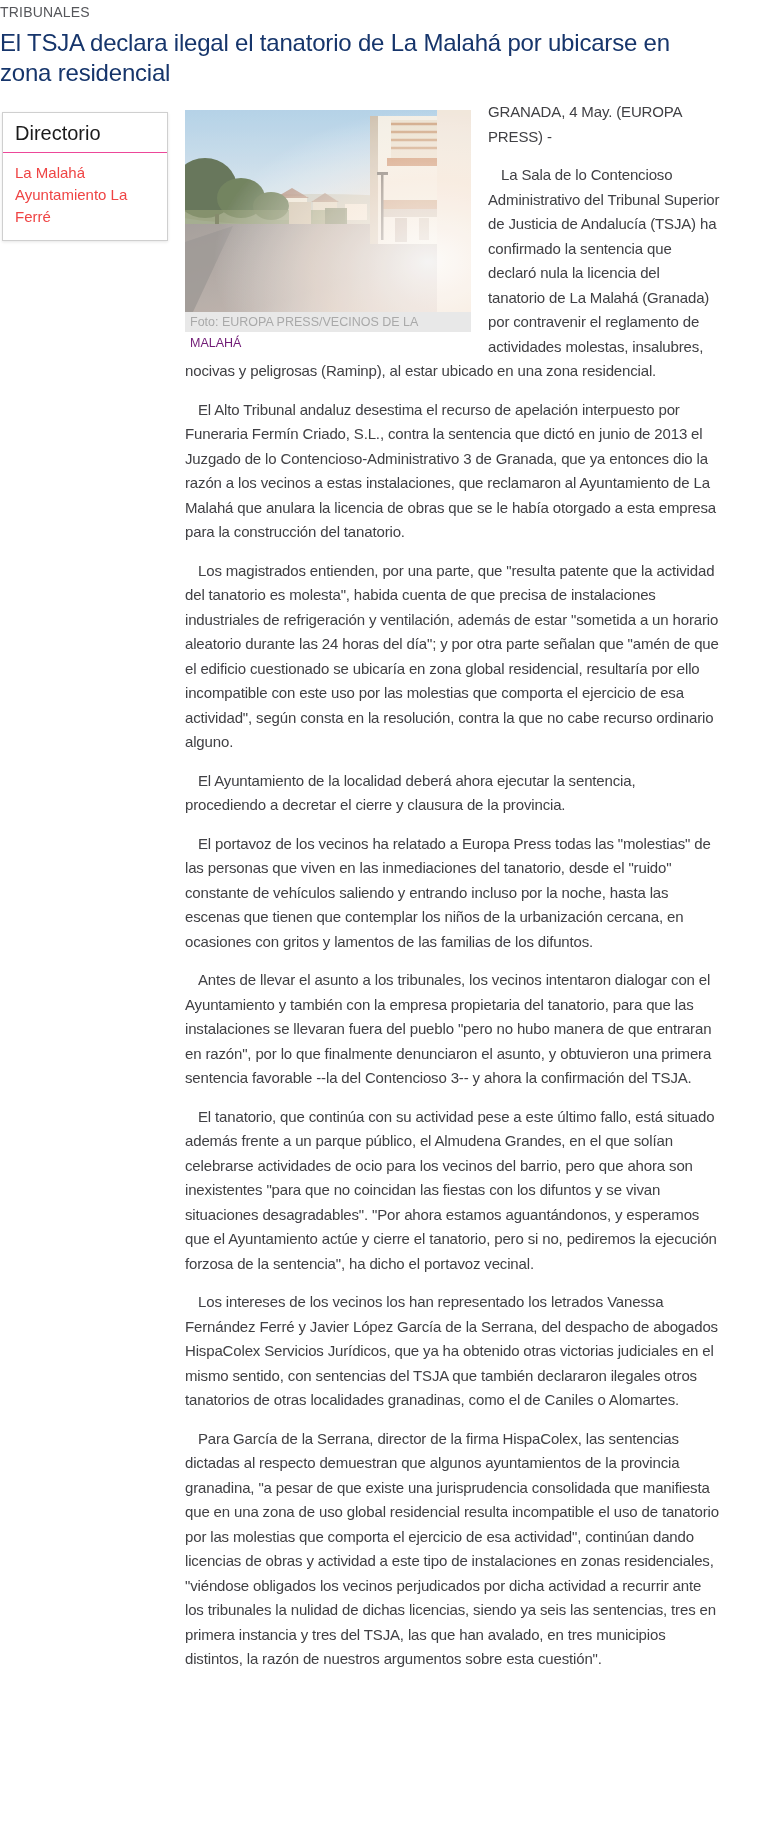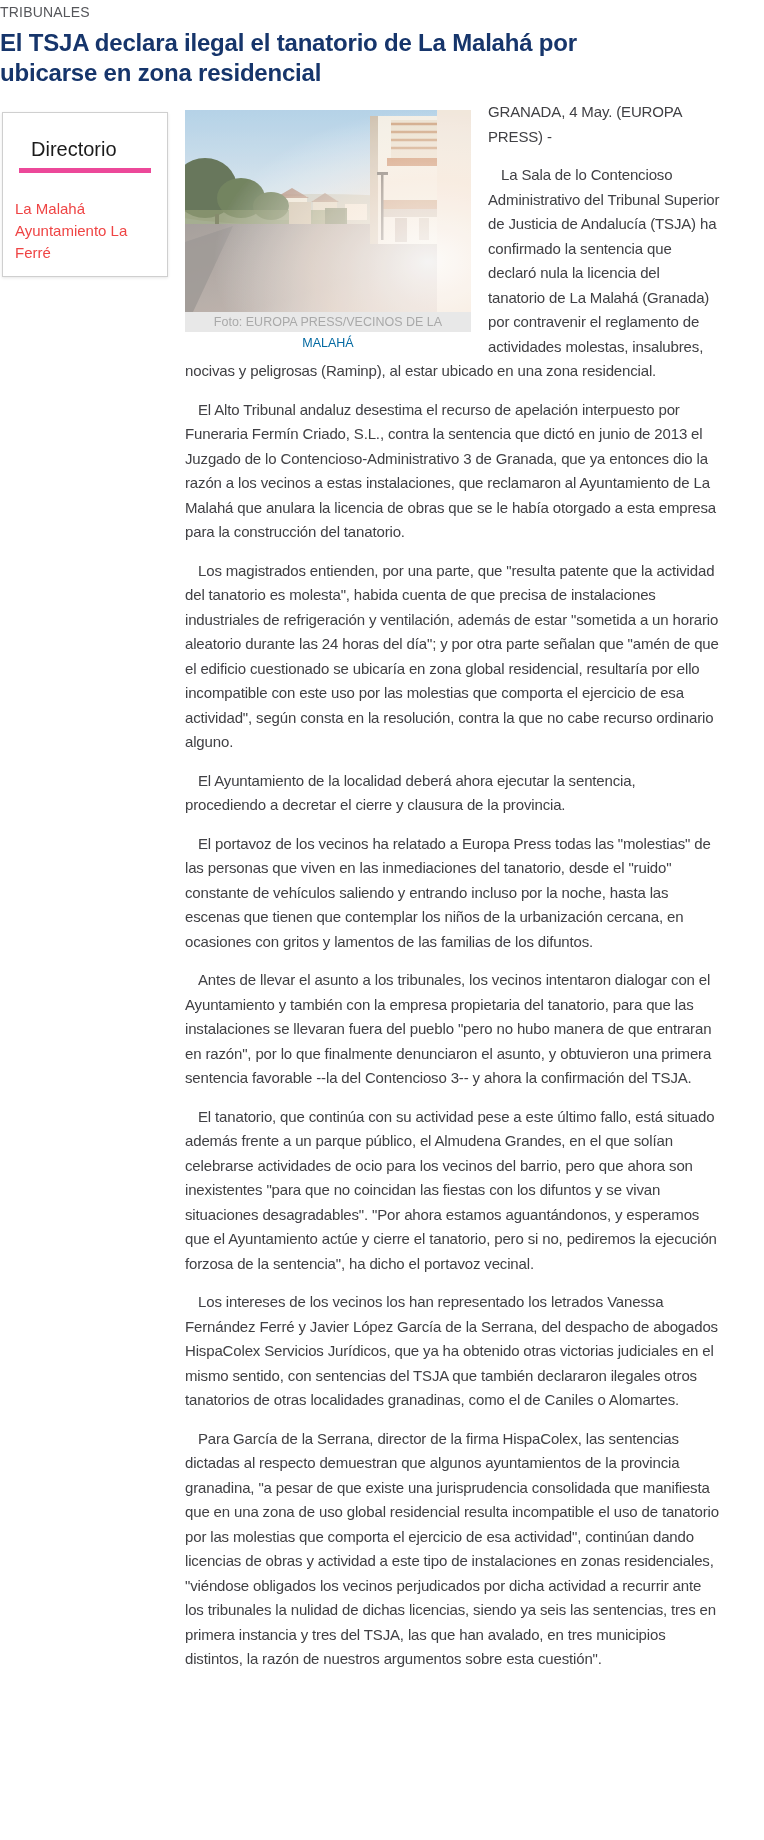--- a/index.html
+++ b/index.html
@@ -15,45 +15,45 @@
     margin-top: 4px;
     font-size: 14px;
     color: #55565a;
     letter-spacing: 0.2px;
   }
   h1.headline {
     margin: 8px 0 12px 0;
     max-width: 680px;
     font-size: 24px;
     line-height: 30px;
-    font-weight: 700;
+    font-weight: 400;
     letter-spacing: -0.2px;
     color: #16356b;
   }
 
   .article-top { position: relative; }
 
   
   .directorio {
     position: absolute;
     left: 2px;
     top: 12px;
     width: 166px;
     background: #ffffff;
     border: 1px solid #cfcfcf;
     box-shadow: 0 1px 3px rgba(0,0,0,0.10);
     box-sizing: border-box;
   }
   .directorio h2 {
-    margin: 16px;
+    margin: 0;
     padding: 9px 12px 7px 12px;
     font-size: 20px;
     font-weight: 400;
     color: #1b1b1b;
-    border-bottom: 5px solid #ec4899;
+    border-bottom: 1px solid #ec4899;
   }
   .dir-links { padding: 9px 12px 12px 12px; }
   .dir-links a {
     display: block;
     font-size: 15px;
     line-height: 22px;
     color: #ef4444;
     text-decoration: none;
     cursor: pointer;
   }
@@ -64,30 +64,30 @@
     width: 286px;
     margin: 10px 17px 8px 185px;
   }
   .photo {
     width: 286px;
     height: 202px;
     overflow: hidden;
     background: #cfdce4;
   }
   .photo svg { display: block; }
-  figcaption { margin: 0; padding: 0; text-align: center; }
+  figcaption { margin: 0; padding: 0; }
   .cap1 {
     background: #e8e8e8;
     color: #a9a9a9;
     font-size: 12.5px;
     line-height: 16px;
     padding: 2px 5px 2px 5px;
   }
   .cap2 {
-    color: #0369a1;
+    color: #701a75;
     font-size: 12.5px;
     line-height: 16px;
     padding: 3px 5px 0 5px;
   }
 
   
   p.body-p, p.dateline {
     margin: 0 44px 14px 185px;
     font-size: 15px;
     line-height: 24.5px;

